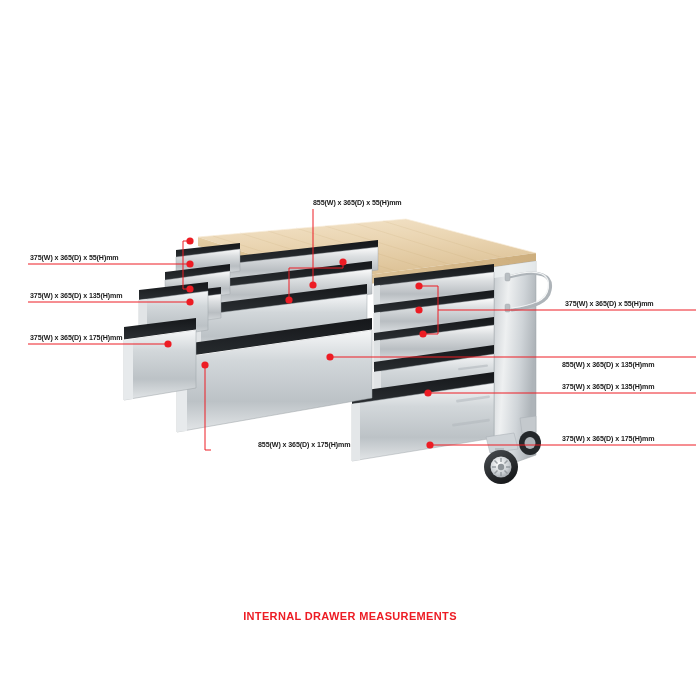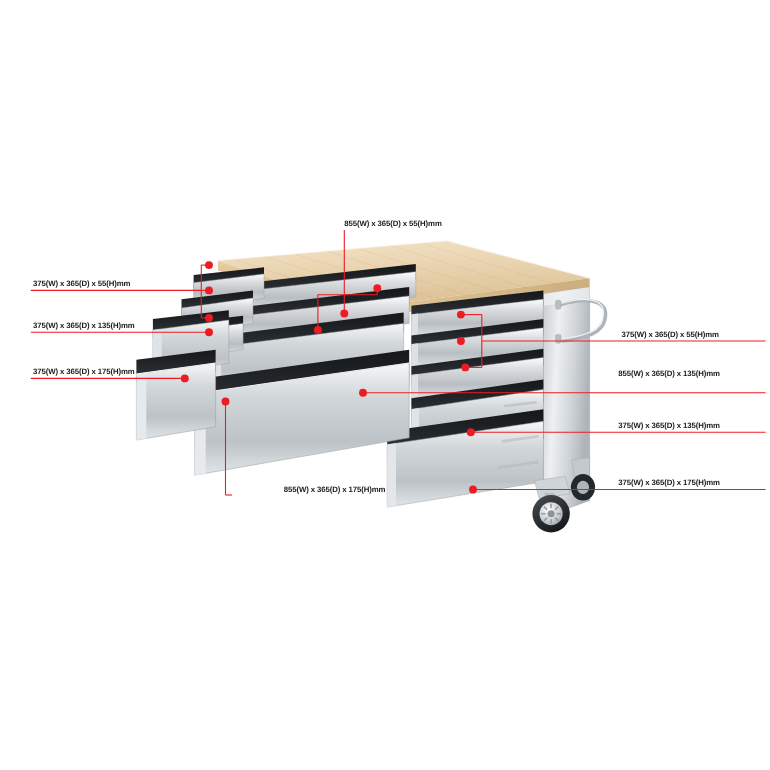--- a/index.html
+++ b/index.html
@@ -331,21 +331,22 @@
     <div class="lbl" style="left:30px; top:254px;">375(W) x 365(D) x 55(H)mm</div>
 
     <div class="lbl" style="left:30px; top:292px;">375(W) x 365(D) x 135(H)mm</div>
 
     <div class="lbl" style="left:30px; top:334px;">375(W) x 365(D) x 175(H)mm</div>
 
     <div class="lbl" style="left:211px; top:441px;margin-left:47px;">855(W) x 365(D) x 175(H)mm</div>
 
     <div class="lbl r" style="left:565px; top:300px;">375(W) x 365(D) x 55(H)mm</div>
 
-    <div class="lbl r" style="left:562px; top:336px;">855(W) x 365(D) x 135(H)mm</div>
+    <div class="lbl r" style="left:562px; top:361px;">855(W) x 365(D) x 135(H)mm</div>
 
     <div class="lbl r" style="left:562px; top:383px;">375(W) x 365(D) x 135(H)mm</div>
 
     <div class="lbl r" style="left:562px; top:435px;">375(W) x 365(D) x 175(H)mm</div>
   </div>
 
+  <div class="footer-title">INTERNAL DRAWER MEASUREMENTS</div>
 
 </div>
 
 </body></html>

